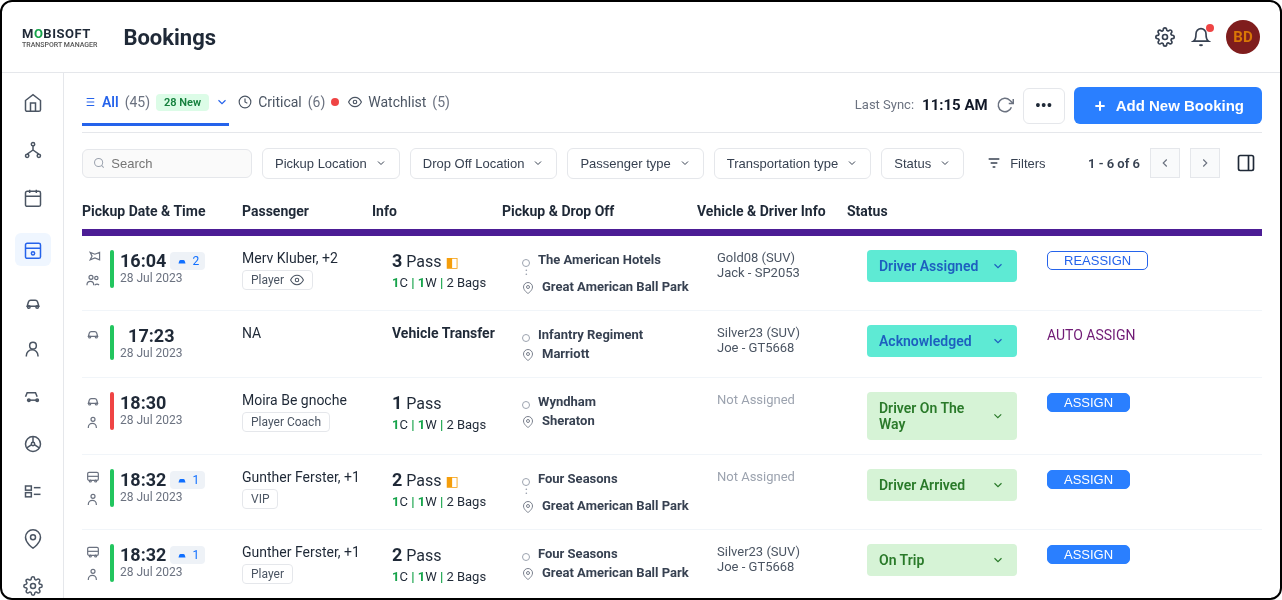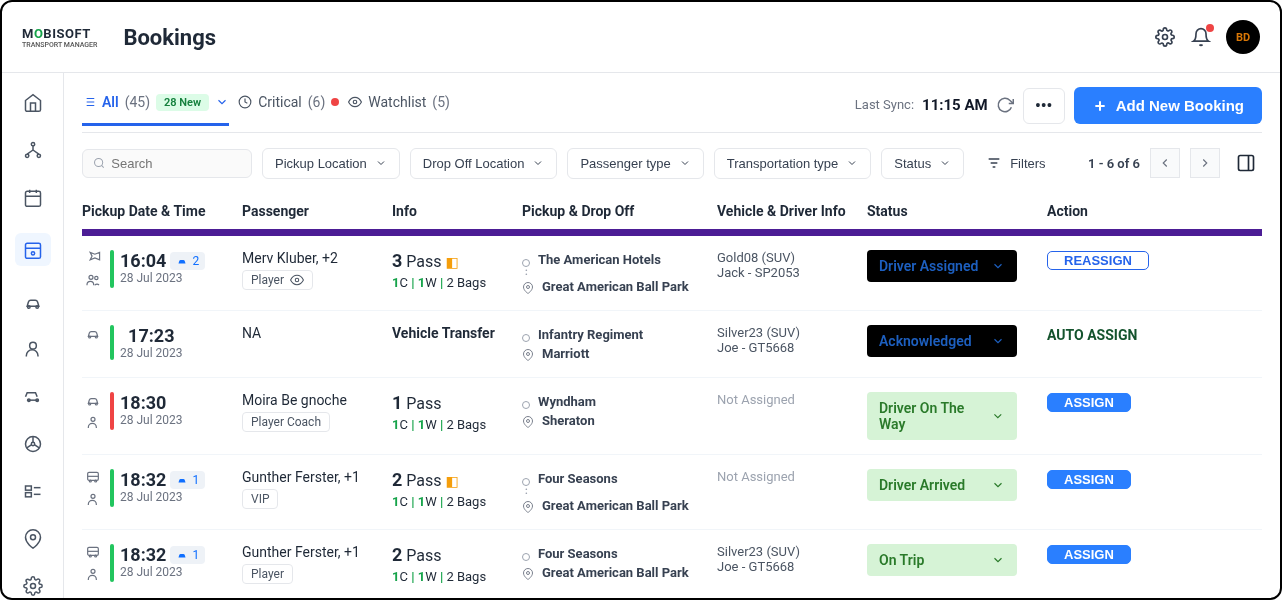--- a/index.html
+++ b/index.html
@@ -6,21 +6,21 @@
   body { font-family: -apple-system, BlinkMacSystemFont, "Segoe UI", Roboto, sans-serif; color: #1f2937; background: #fff; width: 1282px; height: 600px; overflow: hidden; border: 2px solid #000; border-radius: 12px; }
   .app { display: flex; flex-direction: column; height: 100%; }
   .header { display: flex; align-items: center; padding: 18px 20px; border-bottom: 1px solid #e5e7eb; gap: 14px; }
   .logo { font-weight: 700; font-size: 13px; letter-spacing: 0.5px; }
   .logo .green { color: #16a34a; }
   .logo small { display:block; font-size:7px; color:#555; letter-spacing:0; font-weight:500;}
   .page-title { font-size: 22px; font-weight: 700; margin-left: 12px; }
   .header-spacer { flex: 1; }
   .hicon { width: 22px; height: 22px; display:flex; align-items:center; justify-content:center; cursor:pointer; color:#374151; position:relative;}
   .notif-dot { position:absolute; top:-2px; right:-2px; width:8px; height:8px; background:#ef4444; border-radius:50%;}
-  .avatar { width:34px; height:34px; border-radius:50%; background:#000000; color:#d97706; font-weight:700; display:flex; align-items:center; justify-content:center; font-size:11px;}
+  .avatar { width:34px; height:34px; border-radius:50%; background:#7f1d1d; color:#d97706; font-weight:700; display:flex; align-items:center; justify-content:center; font-size:15px;}
   .body { display:flex; flex:1; overflow:hidden;}
   .sidebar { width:62px; border-right:1px solid #e5e7eb; display:flex; flex-direction:column; align-items:center; padding-top:18px; gap:24px;}
   .sicon { width:26px; height:26px; display:flex; align-items:center; justify-content:center; color:#4b5563; cursor:pointer; border-radius:6px;}
   .sicon.active { color:#2563eb; background:#eff6ff; width:36px; height:36px;}
   .main { flex:1; display:flex; flex-direction:column; overflow:hidden; padding:0 18px;}
   .tabs-row { display:flex; align-items:center; padding:14px 0 0 0; gap:9px; border-bottom:1px solid #e5e7eb; }
   .tab { display:flex; align-items:center; gap:6px; font-size:14px; color:#4b5563; cursor:pointer; padding-bottom:12px; border-bottom:3px solid transparent;}
   .tab.active { color:#2563eb; border-bottom-color:#2563eb; font-weight:600;}
   .tab .count { color:#6b7280; font-weight:400;}
   .pill { background:#dcfce7; color:#15803d; font-size:11px; padding:2px 8px; border-radius:4px; font-weight:600;}
@@ -33,21 +33,21 @@
   .add-btn { background:#2a7fff; color:#fff; border:none; padding:10px 18px; border-radius:6px; font-size:15px; font-weight:600; display:flex; align-items:center; gap:8px; cursor:pointer; margin-bottom:8px;}
   .filters-row { display:flex; align-items:center; gap:10px; padding:14px 0;}
   .search-box { display:flex; align-items:center; gap:6px; border:1px solid #e5e7eb; border-radius:6px; padding:6px 10px; width:170px; background:#fafafa;}
   .search-box input { border:none; outline:none; font-size:13px; width:100%; background:transparent;}
   .fbtn { border:1px solid #e5e7eb; background:#fff; padding:7px 12px; border-radius:6px; font-size:13px; color:#374151; display:flex; align-items:center; gap:8px; cursor:pointer;}
   .filters-spacer{flex:1;}
   .pagecount { font-size:13px; color:#374151; font-weight:600;}
   .pgbtn { width:30px; height:30px; border:1px solid #e5e7eb; background:#f9fafb; display:flex; align-items:center; justify-content:center; cursor:pointer; color:#6b7280;}
   .layout-btn{ width:32px; height:32px; display:flex; align-items:center; justify-content:center; cursor:pointer;}
   .table-head { display:flex; padding:10px 0; font-size:14px; font-weight:700; color:#1f2937; border-bottom:7px solid #4c1d95;}
-  .c-dt{width:160px;} .c-pass{width:150px;} .c-info{width:130px;} .c-loc{width:195px;} .c-veh{width:150px;} .c-stat{width:180px;} .c-act{flex:1;}
+  .c-dt{width:160px;} .c-pass{width:130px;} .c-info{width:130px;} .c-loc{width:195px;} .c-veh{width:150px;} .c-stat{width:180px;} .c-act{flex:1;}
   .rows { overflow-y:auto; flex:1;}
   .row { display:flex; padding:14px 0; border-bottom:1px solid #f1f5f9; align-items:flex-start;}
   .dt-cell{width:160px; display:flex; gap:6px; align-items:flex-start;}
   .dt-icons{display:flex; flex-direction:column; gap:6px; color:#6b7280; font-size:14px; width:22px; align-items:center;}
   .dt-bar{width:4px; align-self:stretch; border-radius:2px;}
   .bar-green{background:#22c55e;} .bar-red{background:#ef4444;}
   .dt-time{font-size:18px; font-weight:700;} .dt-date{font-size:12px; color:#6b7280;}
   .veh-chip{background:#eef2f7; color:#0f6fff; font-size:12px; padding:2px 6px; border-radius:4px; display:inline-flex; align-items:center; gap:4px; margin-left:4px;}
   .pass-cell{width:150px; font-size:14px;}
   .role-chip{display:inline-flex; align-items:center; gap:6px; border:1px solid #e5e7eb; font-size:12px; padding:2px 8px; border-radius:4px; margin-top:4px; color:#4b5563;}
@@ -57,26 +57,26 @@
   .info-bags{font-size:13px; margin-top:4px;}
   .gb{color:#16a34a; font-weight:700;}
   .loc-cell{width:195px; font-size:13px; color:#374151;}
   .loc-line{display:flex; align-items:flex-end; gap:8px; padding:2px 0;font-weight:bold;}
   .loc-dot{width:8px;height:8px;border:1.5px solid #9ca3af;border-radius:50%;display:inline-block;}
   .loc-pin{color:#6b7280;}
   .veh-cell{width:150px; font-size:13px; color:#4b5563;}
   .na{color:#9ca3af;}
   .stat-cell{width:180px;}
   .status-chip{display:flex; justify-content:space-between; align-items:center; padding:8px 12px; border-radius:4px; font-size:14px; font-weight:600; width:150px; cursor:pointer;}
-  .st-blue{background:#000000; color:#1d5fbf;}
+  .st-blue{background:#5eead4; color:#1d5fbf;}
   .st-green{background:#d6f3d6; color:#2a7a2a;}
   .act-cell{flex:1;}
-  .abtn{border:1px solid #2563eb; color:#2563eb; background:#fff; padding:1px 16px; border-radius:5px; font-size:13px; font-weight:700; cursor:pointer;}
+  .abtn{border:1px solid #2563eb; color:#2563eb; background:#fff; padding:1px 16px; border-radius:5px; font-size:13px; font-weight:400; cursor:pointer;}
   .abtn.solid{background:#2a7fff; color:#fff; border-color:#2a7fff;}
-  .auto-assign{font-size:14px; font-weight:700; color:#14532d;}
+  .auto-assign{font-size:14px; font-weight:400; color:#701a75;}
   svg{display:block;}
 </style>
 </head>
 <body>
 
 <div class="app">
   <div class="header">
     <div class="logo">M<span class="green">O</span>BISOFT<small>TRANSPORT MANAGER</small></div>
     <div class="page-title">Bookings</div>
     <div class="header-spacer"></div>
@@ -301,21 +301,20 @@
           </div>
       </div>
 
       <div class="table-head">
         <div class="c-dt">Pickup Date &amp; Time</div>
         <div class="c-pass">Passenger</div>
         <div class="c-info">Info</div>
         <div class="c-loc">Pickup &amp; Drop Off</div>
         <div class="c-veh">Vehicle &amp; Driver Info</div>
         <div class="c-stat">Status</div>
-        <div class="c-act">Action</div>
       </div>
 
       <div class="rows" id="rows">
           <div class="row">
             <div class="dt-cell">
     <div class="dt-icons">
                 <svg width="16" height="16" viewBox="0 0 24 24" fill="none" stroke="currentColor" stroke-width="1.8">
                   <path d="M17 3l4 4-7 3-3 7-2-6-6-2 7-3 3-7z" transform="rotate(45 12 12)"></path>
                 </svg>
                 <svg width="16" height="16" viewBox="0 0 24 24" fill="none" stroke="currentColor" stroke-width="1.8">

